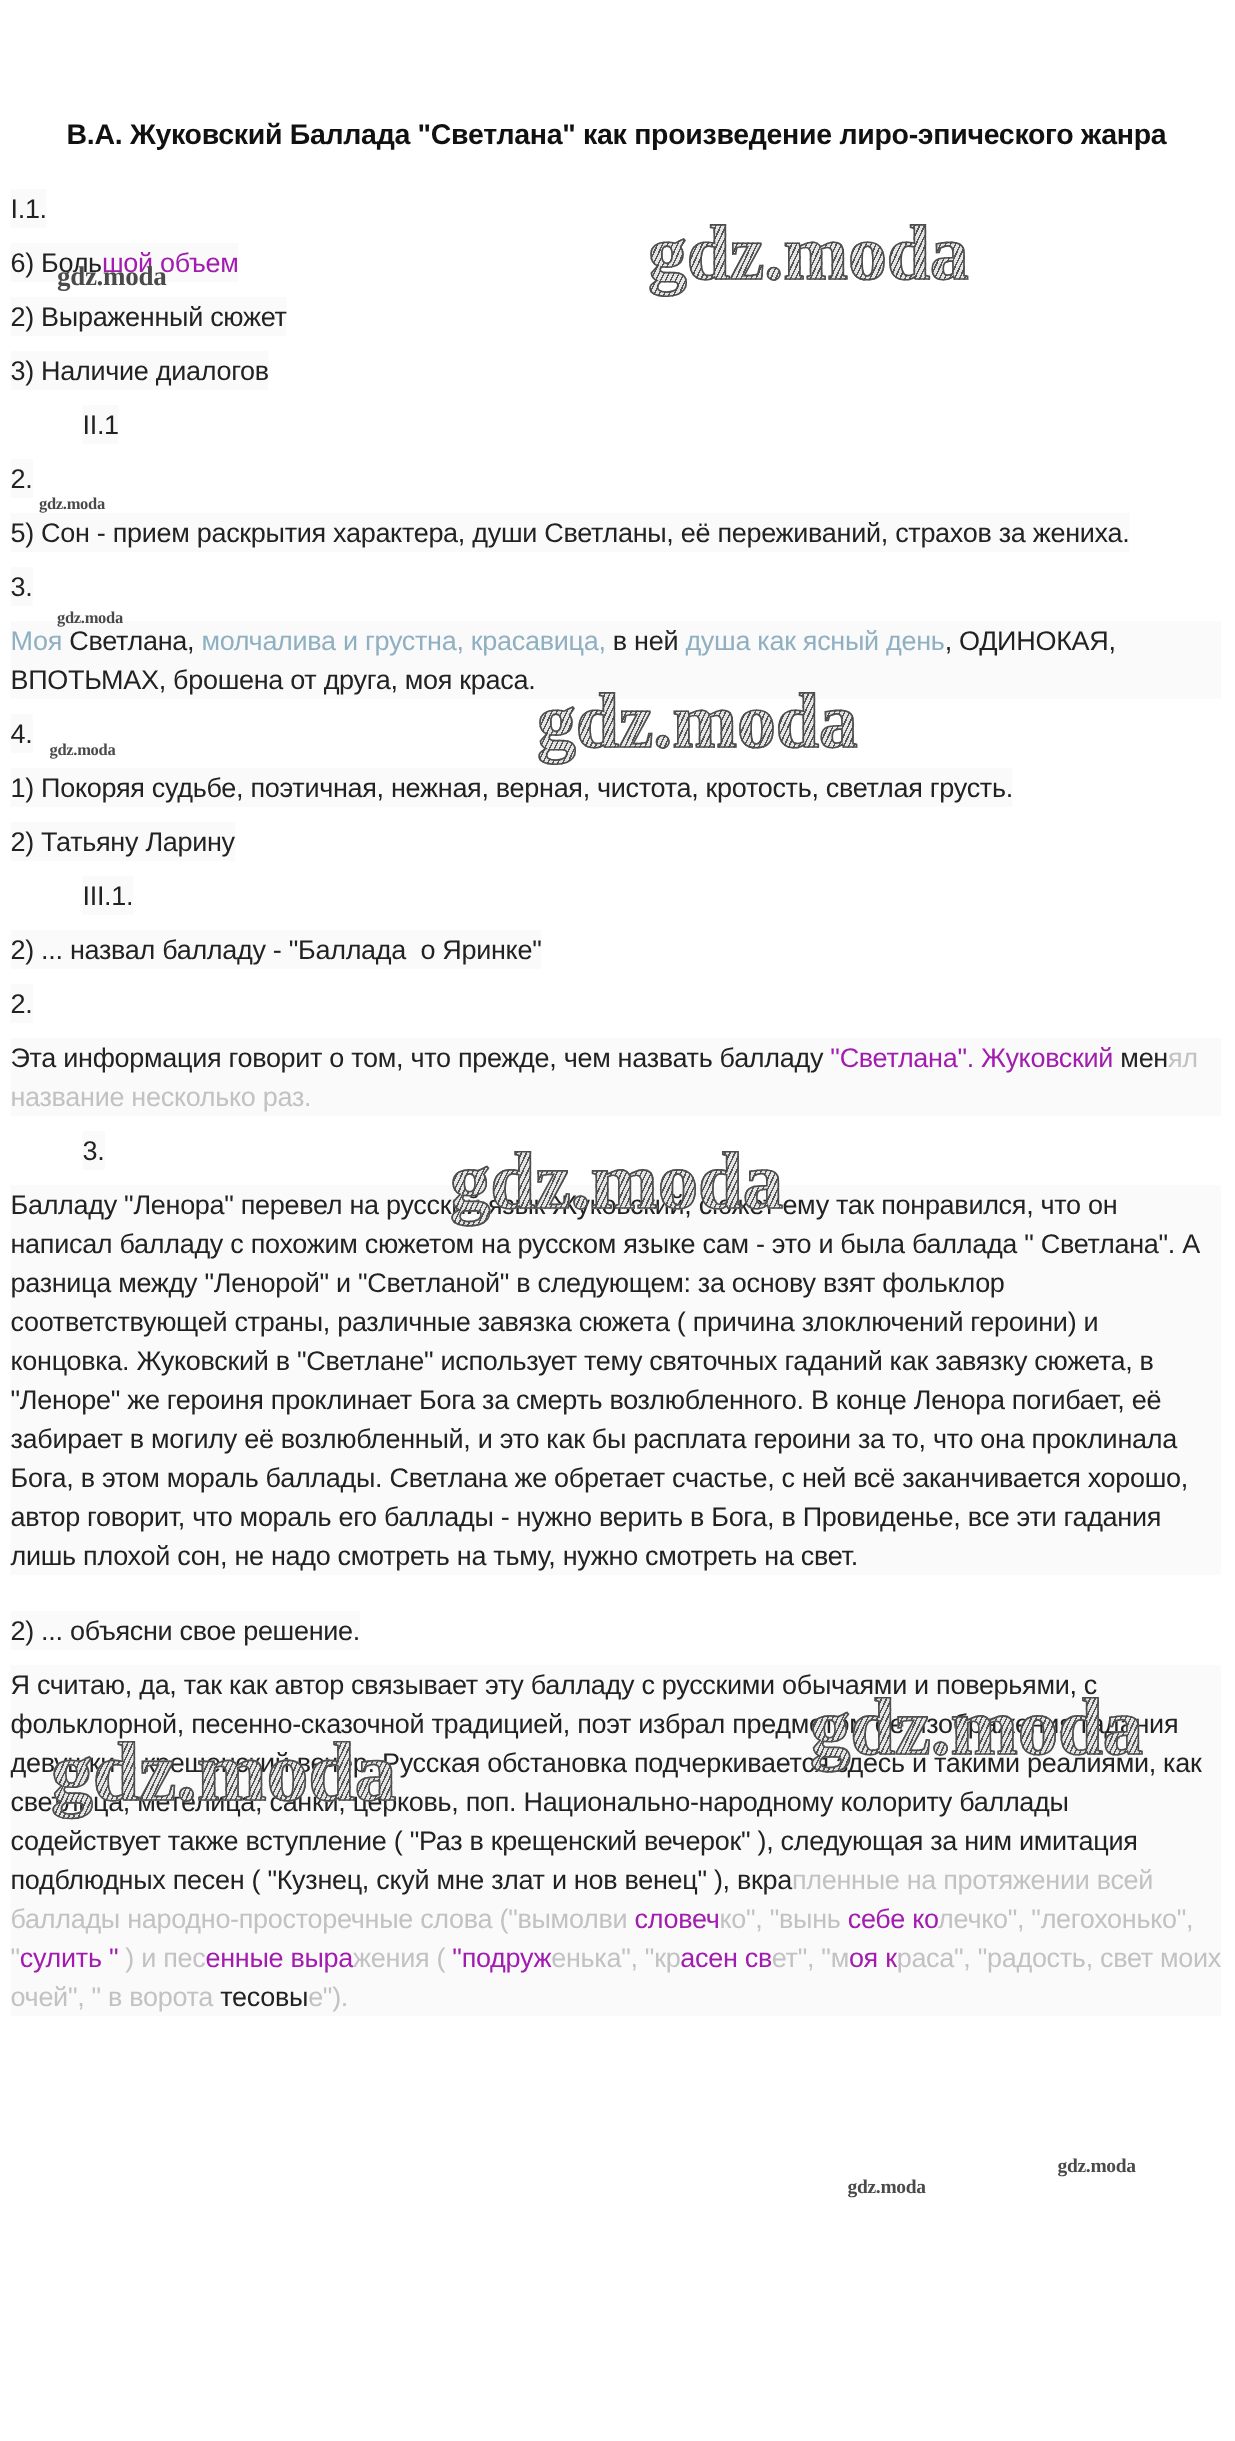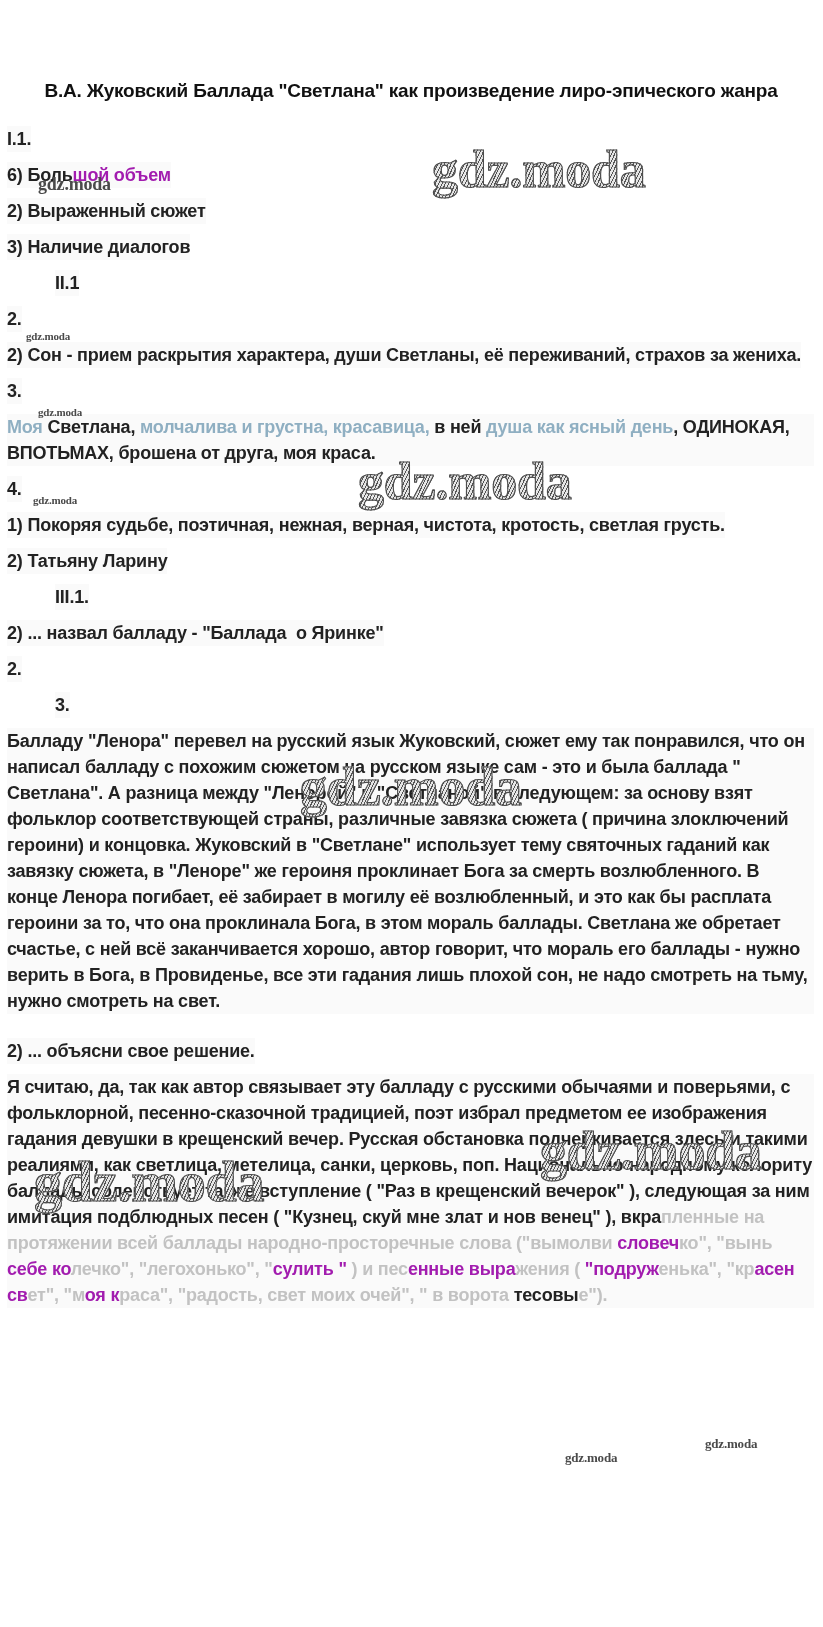--- a/index.html
+++ b/index.html
@@ -24,21 +24,20 @@
     line-height:22px;
     color:#111111;
   }
   .block{
     margin:0 0 10px 0;
     line-height:26px;
     white-space:pre-wrap;
     width:fit-content;
     max-width:807px;
     background:rgba(130,130,130,0.045);
-    font-weight:bold;
   }
   .para{width:auto;}
   .mt-lg{margin-top:10px;margin-left:48px;}
   .mt-xl{margin-top:24px;}
   .blue{color:#8fafc2;text-align:right;}
   .dim{color:#a21caf;}
   .fade{color:#c2c2c2;}
   
   .wm{
     position:absolute;
@@ -77,29 +76,30 @@
 
   <h1 class="doc-title">В.А. Жуковский Баллада "Светлана" как произведение лиро-эпического жанра</h1>
 
   <div>
       <p class="block"><span>I.1.</span></p>
       <p class="block"><span>6) Боль</span><span class="dim">шой объем</span></p>
       <p class="block"><span>2) Выраженный сюжет</span></p>
       <p class="block"><span>3) Наличие диалогов</span></p>
       <p class="block mt-lg"><span>II.1</span></p>
       <p class="block"><span>2.</span></p>
-      <p class="block"><span>2) Сон - прием раскрытия характера, души Светланы, её переживаний, страхов за жениха.</span></p>
+      <p class="block"><span>5) Сон - прием раскрытия характера, души Светланы, её переживаний, страхов за жениха.</span></p>
       <p class="block"><span>3.</span></p>
       <p class="block para"><span class="blue">Моя </span><span>Светлана, </span><span class="blue">молчалива и грустна, красавица,</span><span> в ней </span><span class="blue">душа как ясный день</span><span>, ОДИНОКАЯ, ВПОТЬМАХ, брошена от друга, моя краса.</span></p>
       <p class="block"><span>4.</span></p>
       <p class="block"><span>1) Покоряя судьбе, поэтичная, нежная, верная, чистота, кротость, светлая грусть.</span></p>
       <p class="block"><span>2) Татьяну Ларину</span></p>
       <p class="block mt-lg"><span>III.1.</span></p>
       <p class="block"><span>2) ... назвал балладу - "Баллада  о Яринке"</span></p>
       <p class="block"><span>2.</span></p>
+      <p class="block para"><span>Эта информация говорит о том, что прежде, чем назвать балладу </span><span class="dim">"Светлана". Жуковский</span><span> мен</span><span class="fade">ял название несколько раз.</span></p>
       <p class="block mt-lg"><span>3.</span></p>
       <p class="block para"><span>Балладу "Ленора" перевел на русский язык Жуковский, сюжет ему так понравился, что он написал балладу с похожим сюжетом на русском языке сам - это и была баллада " Светлана". А разница между "Ленорой" и "Светланой" в следующем: за основу взят фольклор соответствующей страны, различные завязка сюжета ( причина злоключений героини) и концовка. Жуковский в "Светлане" использует тему святочных гаданий как завязку сюжета, в "Леноре" же героиня проклинает Бога за смерть возлюбленного. В конце Ленора погибает, её забирает в могилу её возлюбленный, и это как бы расплата героини за то, что она проклинала Бога, в этом мораль баллады. Светлана же обретает счастье, с ней всё заканчивается хорошо, автор говорит, что мораль его баллады - нужно верить в Бога, в Провиденье, все эти гадания лишь плохой сон, не надо смотреть на тьму, нужно смотреть на свет.</span></p>
       <p class="block mt-xl"><span>2) ... объясни свое решение.</span></p>
       <p class="block para"><span>Я считаю, да, так как автор связывает эту балладу с русскими обычаями и поверьями, с фольклорной, песенно-сказочной традицией, поэт избрал предметом ее изображения гадания девушки в крещенский вечер. Русская обстановка подчеркивается здесь и такими реалиями, как светлица, метелица, санки, церковь, поп. Национально-народному колориту баллады содействует также вступление ( "Раз в крещенский вечерок" ), следующая за ним имитация подблюдных песен ( "Кузнец, скуй мне злат и нов венец" ), вкра</span><span class="fade">пленные на протяжении всей баллады народно-просторечные слова ("вымолви </span><span class="dim">словеч</span><span class="fade">ко", "вынь </span><span class="dim">себе ко</span><span class="fade">лечко", "легохонько", "</span><span class="dim">сулить "</span><span class="fade"> ) и пес</span><span class="dim">енные выра</span><span class="fade">жения ( </span><span class="dim">"подруж</span><span class="fade">енька", "кр</span><span class="dim">асен св</span><span class="fade">ет", "м</span><span class="dim">оя к</span><span class="fade">раса", "радость, свет моих очей", " в ворота </span><span>тесовы</span><span class="fade">е").</span></p>
     </div>
 
   <span class="wm wm-large wmL1">gdz.moda</span>
   <span class="wm wm-large wmL2">gdz.moda</span>
   <span class="wm wm-large wmL3">gdz.moda</span>
   <span class="wm wm-large wmL4">gdz.moda</span>

